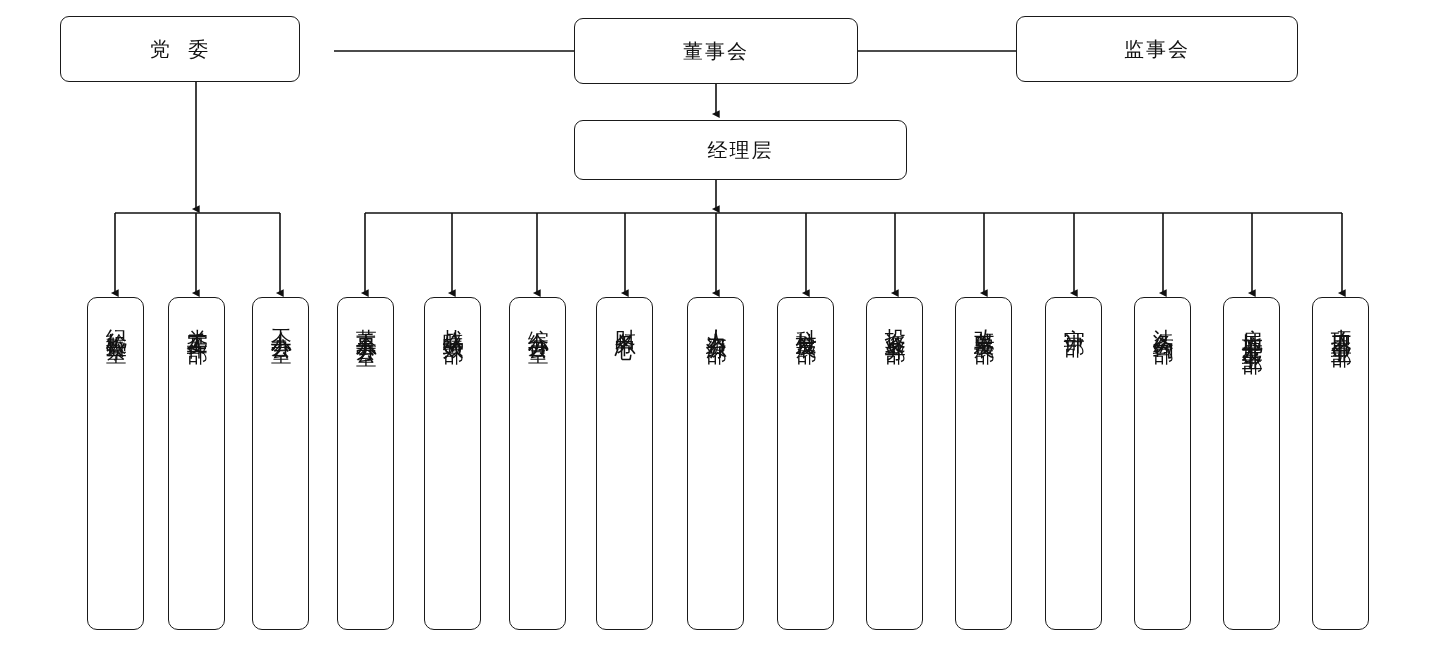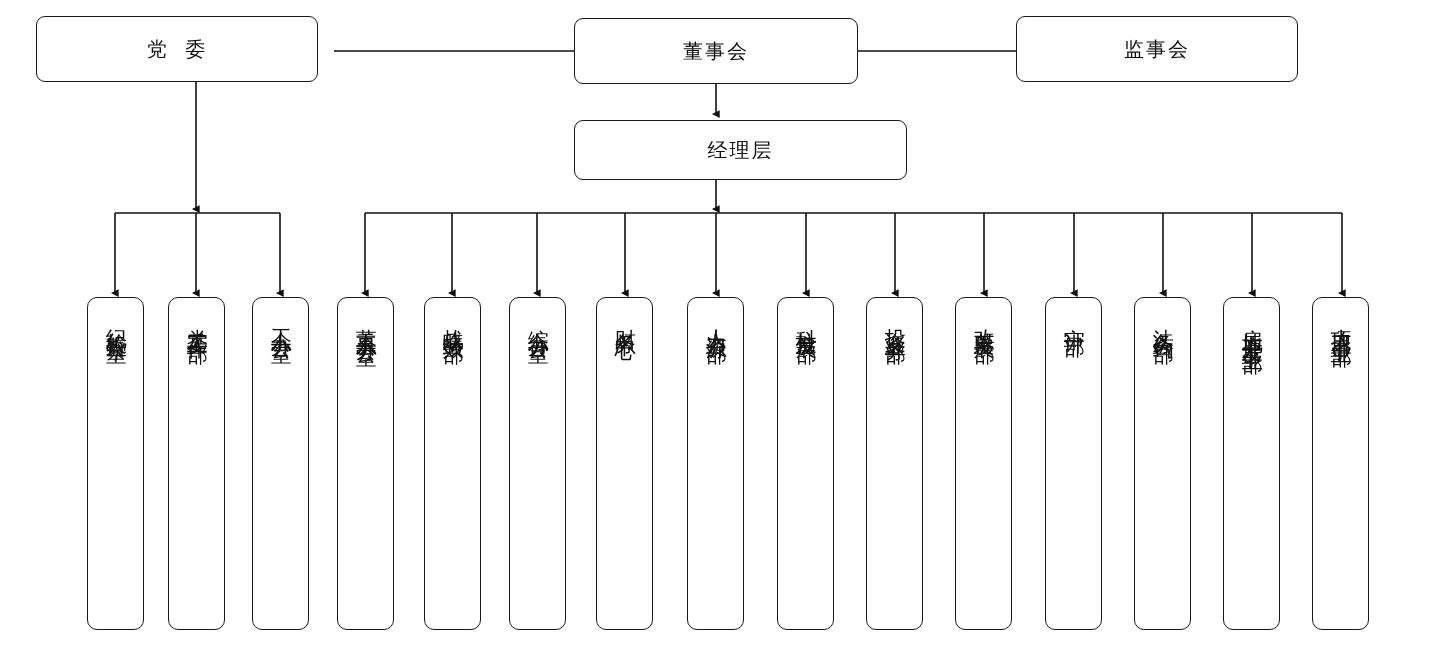--- a/index.html
+++ b/index.html
@@ -95,21 +95,21 @@
     <line x1="716" y1="213" x2="716" y2="293" stroke="#111111" stroke-width="1.6" marker-end="url(#arrowhead)"></line>
     <line x1="806" y1="213" x2="806" y2="293" stroke="#111111" stroke-width="1.6" marker-end="url(#arrowhead)"></line>
     <line x1="895" y1="213" x2="895" y2="293" stroke="#111111" stroke-width="1.6" marker-end="url(#arrowhead)"></line>
     <line x1="984" y1="213" x2="984" y2="293" stroke="#111111" stroke-width="1.6" marker-end="url(#arrowhead)"></line>
     <line x1="1074" y1="213" x2="1074" y2="293" stroke="#111111" stroke-width="1.6" marker-end="url(#arrowhead)"></line>
     <line x1="1163" y1="213" x2="1163" y2="293" stroke="#111111" stroke-width="1.6" marker-end="url(#arrowhead)"></line>
     <line x1="1252" y1="213" x2="1252" y2="293" stroke="#111111" stroke-width="1.6" marker-end="url(#arrowhead)"></line>
     <line x1="1342" y1="213" x2="1342" y2="293" stroke="#111111" stroke-width="1.6" marker-end="url(#arrowhead)"></line>
   </svg>
 
-  <div class="node top" style="left:36px; top:16px; width:282px; height:66px;">
+  <div class="node top" style="left:60px; top:16px; width:240px; height:66px;">
     <span class="top-label">党  委</span>
   </div>
 
   <div class="node top" style="left:574px; top:18px; width:284px; height:66px;">
     <span class="top-label">董事会</span>
   </div>
 
   <div class="node top" style="left:1016px; top:16px; width:282px; height:66px;">
     <span class="top-label">监事会</span>
   </div>

